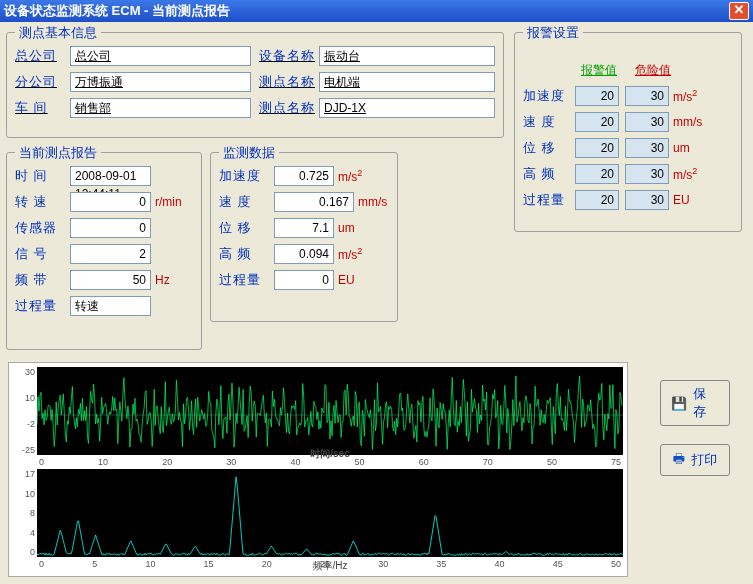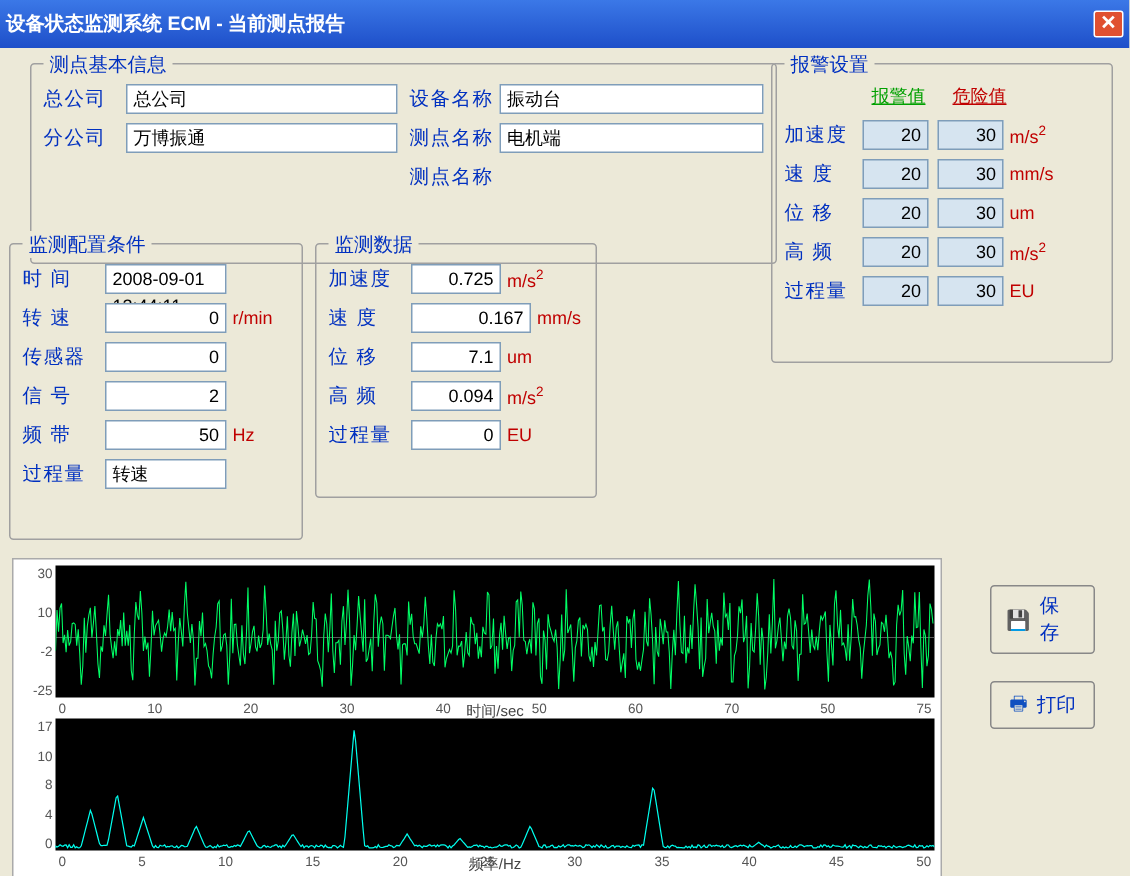--- a/index.html
+++ b/index.html
@@ -7,21 +7,21 @@
     font-family: "Microsoft YaHei", SimSun, sans-serif;
     font-size: 12px;
     background: #ece9d8;
     width: 753px;
     height: 584px;
     overflow: hidden;
   }
   .titlebar {
     background: linear-gradient(to bottom, #3b78e7, #1e4fc9);
     color: #fff;
-    height: 32px;
+    height: 22px;
     display: flex;
     align-items: center;
     padding: 0 4px;
     font-weight: bold;
     font-size: 13px;
   }
   .titlebar .title { flex: 1; }
   .close-btn {
     width: 20px; height: 18px;
     background: #e05030;
@@ -116,52 +116,57 @@
 </head>
 <body>
 
 <div class="titlebar">
   <span class="title">设备状态监测系统 ECM - 当前测点报告</span>
   <div class="close-btn">✕</div>
 </div>
 
 <div class="body-area">
 
-  <div class="groupbox" style="left:20px; top:10px; width:498px; height:134px;">
+  <div class="groupbox" style="left:6px; top:10px; width:498px; height:106px;text-decoration:underline;">
     <div class="legend">测点基本信息</div>
     <div style="display:flex; gap:8px;">
       <div style="flex:1;">
         <div class="row">
             <span class="lbl">总公司</span>
             <div class="field" style="flex:1">总公司</div>
           </div>
         <div class="row">
             <span class="lbl">分公司</span>
             <div class="field" style="flex:1">万博振通</div>
           </div>
+        <div class="row">
+            <span class="lbl">车  间</span>
+            <div class="field" style="flex:1">销售部</div>
+          </div>
       </div>
       <div style="flex:1;">
         <div class="row">
             <span class="lbl w70">设备名称</span>
             <div class="field" style="flex:1">振动台</div>
           </div>
         <div class="row">
             <span class="lbl w70">测点名称</span>
             <div class="field" style="flex:1">电机端</div>
           </div>
         <div class="row">
             <span class="lbl w70">测点名称</span>
+            <div class="field" style="flex:1">DJD-1X</div>
           </div>
       </div>
     </div>
   </div>
 
   <div class="groupbox" style="left:514px; top:10px; width:228px; height:200px;">
     <div class="legend">报警设置</div>
-    <div class="row" style="margin-top:2px;">
+    <div class="row" style="margin-top:18px;">
       <span class="lbl" style="width:52px;"></span>
       <span class="hdr-alarm" style="width:48px;">报警值</span>
       <span style="width:6px;"></span>
       <span class="hdr-danger" style="width:48px;">危险值</span>
     </div>
     <div id="alarm-rows">
         <div class="row">
           <span class="lbl" style="width:52px">加速度</span>
     <div class="field num" style="width:44px;background:#d6e4f0">20</div>
     <span style="width:6px"></span>
@@ -193,21 +198,21 @@
           <span class="lbl" style="width:52px">过程量</span>
     <div class="field num" style="width:44px;background:#d6e4f0">20</div>
     <span style="width:6px"></span>
     <div class="field num" style="width:44px;background:#d6e4f0">30</div>
     <span class="unit">EU</span>
         </div>
       </div>
   </div>
 
   <div class="groupbox" style="left:6px; top:130px; width:196px; height:198px;">
-    <div class="legend">监测配置条件</div>
+    <div class="legend">当前测点报告</div>
     <div id="config-rows">
         <div class="row">
           <span class="lbl">时  间</span>
     <div class="field " style="flex:1">2008-09-01 12:44:11</div>
     <span class="unit" style="width:38px"></span>
         </div>
         <div class="row">
           <span class="lbl">转  速</span>
     <div class="field num" style="flex:1">0</div>
     <span class="unit" style="width:38px">r/min</span>
@@ -298,21 +303,21 @@
             <span>20</span>
             <span>30</span>
             <span>40</span>
             <span>50</span>
             <span>60</span>
             <span>70</span>
             <span>50</span>
             <span>75</span>
           </div>
       </div>
-      <div class="xlabel" style="top:90px;">时间/sec</div>
+      <div class="xlabel" style="top:80px;font-weight:bold;">时间/sec</div>
     </div>
     <div style="position:relative; margin-left:24px; margin-top:6px;">
       <div class="chart c2">
         <svg id="chart2" viewBox="0 0 580 88" preserveAspectRatio="none">
             <path d="M0,86.35L0,85.0L1,85.7L2,85.2L3,84.2L4,84.9L5,85.2L6,84.4L7,84.3L8,86.2L9,84.2L10,85.9L11,85.9L12,84.2L13,86.2L14,85.5L15,86.3L16,86.2L17,84.9L18,81.0L19,77.1L20,73.1L21,69.2L22,65.2L23,61.3L24,63.7L25,67.6L26,71.6L27,75.5L28,79.5L29,83.4L30,84.8L31,84.7L32,84.5L33,84.6L34,84.5L35,80.5L36,74.9L37,69.4L38,63.9L39,58.4L40,52.8L41,51.7L42,57.2L43,62.8L44,68.3L45,73.8L46,79.4L47,84.9L48,85.1L49,85.4L50,85.7L51,84.5L52,85.0L53,81.8L54,78.6L55,75.5L56,72.3L57,69.2L58,66.0L59,69.2L60,72.3L61,75.5L62,78.6L63,81.8L64,85.0L65,86.2L66,84.7L67,85.9L68,86.1L69,84.5L70,85.0L71,85.0L72,84.3L73,85.8L74,85.3L75,85.5L76,85.0L77,84.9L78,85.8L79,85.9L80,85.0L81,86.3L82,85.7L83,84.6L84,84.7L85,85.4L86,85.5L87,85.2L88,82.9L89,80.5L90,78.1L91,75.8L92,73.4L93,72.0L94,74.3L95,76.7L96,79.1L97,81.5L98,83.8L99,85.7L100,85.9L101,85.3L102,84.6L103,85.5L104,86.3L105,85.4L106,86.1L107,84.2L108,85.7L109,85.1L110,85.0L111,84.4L112,84.8L113,84.2L114,85.8L115,85.9L116,85.3L117,85.5L118,84.6L119,85.2L120,84.3L121,84.6L122,85.2L123,83.3L124,81.4L125,79.4L126,77.4L127,75.4L128,75.0L129,77.0L130,79.0L131,81.0L132,82.9L133,84.9L134,85.6L135,86.2L136,86.1L137,84.9L138,84.6L139,85.8L140,85.1L141,85.7L142,85.9L143,85.0L144,84.9L145,84.3L146,84.3L147,85.8L148,84.9L149,86.1L150,84.5L151,85.6L152,84.3L153,82.7L154,81.1L155,79.5L156,77.9L157,77.6L158,79.2L159,80.8L160,82.4L161,84.0L162,85.4L163,84.2L164,86.2L165,85.1L166,84.9L167,86.0L168,85.0L169,84.7L170,85.1L171,86.2L172,84.4L173,85.3L174,85.4L175,84.5L176,84.7L177,86.0L178,84.4L179,85.6L180,86.1L181,85.9L182,86.2L183,84.7L184,84.7L185,85.1L186,86.3L187,85.5L188,84.6L189,85.4L190,85.9L191,79.0L192,67.1L193,55.3L194,43.4L195,31.6L196,19.7L197,7.9L198,15.0L199,26.8L200,38.7L201,50.5L202,62.4L203,74.3L204,84.8L205,85.4L206,84.9L207,86.3L208,86.2L209,86.3L210,86.1L211,85.3L212,86.2L213,84.2L214,85.7L215,86.0L216,85.9L217,85.6L218,85.3L219,85.2L220,84.2L221,84.8L222,85.0L223,86.0L224,85.7L225,84.6L226,84.7L227,84.9L228,83.3L229,81.7L230,80.2L231,78.6L232,77.0L233,78.6L234,80.2L235,81.7L236,83.3L237,84.9L238,84.5L239,85.2L240,84.5L241,85.2L242,86.1L243,84.9L244,85.2L245,85.2L246,84.6L247,84.2L248,85.0L249,84.8L250,84.4L251,85.6L252,84.3L253,85.3L254,84.4L255,84.2L256,84.3L257,84.4L258,85.1L259,86.3L260,84.8L261,86.2L262,85.0L263,84.3L264,83.1L265,81.9L266,80.7L267,80.0L268,81.2L269,82.4L270,83.5L271,84.7L272,85.9L273,85.6L274,85.9L275,85.4L276,84.6L277,84.6L278,84.3L279,85.6L280,84.5L281,85.2L282,85.2L283,86.1L284,85.1L285,85.2L286,86.1L287,85.8L288,86.3L289,86.0L290,85.7L291,85.7L292,85.2L293,84.2L294,85.2L295,85.1L296,84.4L297,84.3L298,84.3L299,85.1L300,84.7L301,86.2L302,86.0L303,85.3L304,84.3L305,84.9L306,86.3L307,85.9L308,83.8L309,81.5L310,79.1L311,76.7L312,74.3L313,72.0L314,73.4L315,75.8L316,78.1L317,80.5L318,82.9L319,85.3L320,85.7L321,86.3L322,84.4L323,84.3L324,86.1L325,85.5L326,85.6L327,84.7L328,84.4L329,86.1L330,85.9L331,86.1L332,84.9L333,85.7L334,85.2L335,84.2L336,85.8L337,84.9L338,84.2L339,84.2L340,84.9L341,84.8L342,85.1L343,84.5L344,84.9L345,85.1L346,84.6L347,85.2L348,86.1L349,85.7L350,84.2L351,84.5L352,84.2L353,84.9L354,86.0L355,84.9L356,85.8L357,84.2L358,85.0L359,85.9L360,84.3L361,85.2L362,86.0L363,84.7L364,86.3L365,86.3L366,85.6L367,84.8L368,84.6L369,86.1L370,85.1L371,85.0L372,85.1L373,86.0L374,85.3L375,85.5L376,86.0L377,84.9L378,85.7L379,86.0L380,86.1L381,84.5L382,85.2L383,84.5L384,84.4L385,84.3L386,85.9L387,84.2L388,84.5L389,78.1L390,71.8L391,65.5L392,59.2L393,52.9L394,46.5L395,47.8L396,54.1L397,60.4L398,66.8L399,73.1L400,79.4L401,85.3L402,85.9L403,86.1L404,84.9L405,86.2L406,85.0L407,84.5L408,84.9L409,85.1L410,86.1L411,85.9L412,86.1L413,86.1L414,86.3L415,86.3L416,85.1L417,86.1L418,85.3L419,86.3L420,84.4L421,86.0L422,85.6L423,86.1L424,84.2L425,84.7L426,86.3L427,85.4L428,84.5L429,85.9L430,85.9L431,84.3L432,84.2L433,85.3L434,84.7L435,85.0L436,84.5L437,84.9L438,84.9L439,85.6L440,84.6L441,86.0L442,85.5L443,84.2L444,84.3L445,85.7L446,86.0L447,85.6L448,85.1L449,84.8L450,85.5L451,84.9L452,84.4L453,85.0L454,84.4L455,84.9L456,85.3L457,86.1L458,84.4L459,85.5L460,85.6L461,84.9L462,84.1L463,83.3L464,82.5L465,83.3L466,84.1L467,84.6L468,85.7L469,84.4L470,85.1L471,85.4L472,86.3L473,85.8L474,85.2L475,85.5L476,84.9L477,84.3L478,85.7L479,86.3L480,85.5L481,86.3L482,85.7L483,86.2L484,86.0L485,84.7L486,86.0L487,86.0L488,85.0L489,86.0L490,85.0L491,84.2L492,84.3L493,84.7L494,85.5L495,85.0L496,84.8L497,84.9L498,84.8L499,84.8L500,86.3L501,86.2L502,86.3L503,85.5L504,85.8L505,84.3L506,85.7L507,84.3L508,84.4L509,85.5L510,84.9L511,85.9L512,85.6L513,84.3L514,84.8L515,85.1L516,85.0L517,85.2L518,85.5L519,85.7L520,85.6L521,84.2L522,86.3L523,85.5L524,84.7L525,86.3L526,84.3L527,84.7L528,84.7L529,85.5L530,86.2L531,85.0L532,85.4L533,86.1L534,85.3L535,86.0L536,85.8L537,84.5L538,84.3L539,85.7L540,86.0L541,85.9L542,86.2L543,84.8L544,85.1L545,84.9L546,85.6L547,85.1L548,86.3L549,85.3L550,85.1L551,85.6L552,86.3L553,84.7L554,85.5L555,86.0L556,85.5L557,85.3L558,85.6L559,86.0L560,85.6L561,85.5L562,84.7L563,84.4L564,84.9L565,85.4L566,85.7L567,84.3L568,86.1L569,86.0L570,84.7L571,85.1L572,84.8L573,86.3L574,85.8L575,84.9L576,85.7L577,84.6L578,85.0L579,84.6L580,85.8" stroke="#00ffee" fill="none" stroke-width="0.8"></path>
           </svg>
         <div class="yticks" id="yticks2">
             <span>17</span>
             <span>10</span>
             <span>8</span>

